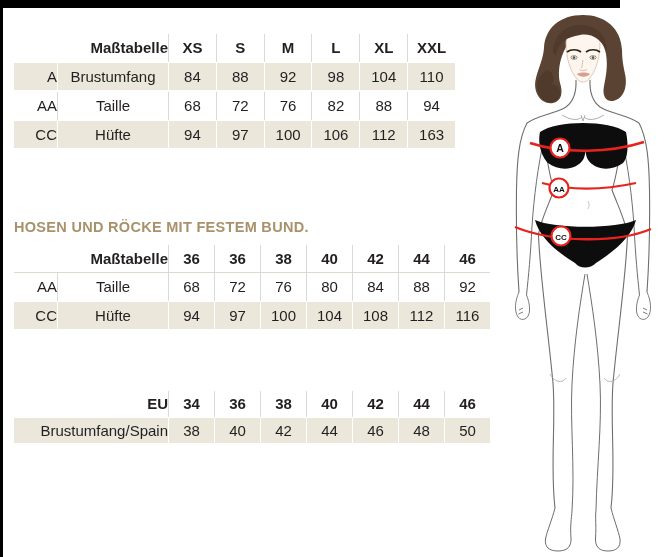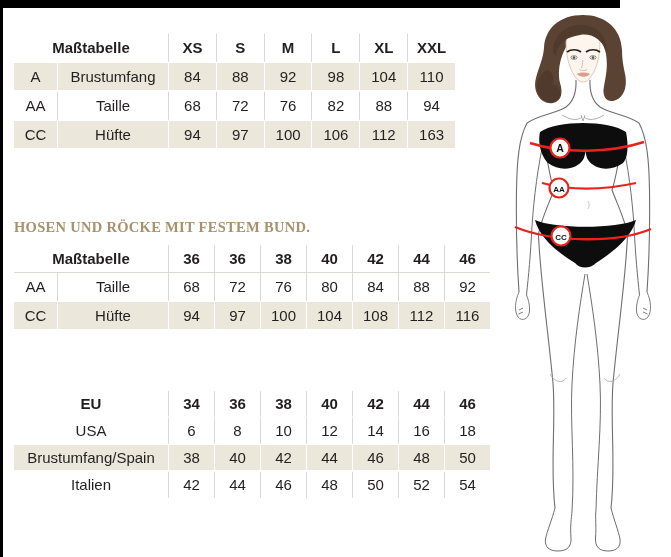--- a/index.html
+++ b/index.html
@@ -16,33 +16,33 @@
     position:absolute;font-size:15px;color:#231f20;
   }
   table.sz th,table.sz td{
     height:27px;padding:0;vertical-align:middle;
     border-left:1px solid #d9d9d9;border-bottom:2px solid #fff;
     font-weight:normal;white-space:nowrap;overflow:hidden;
   }
   table.sz th{font-weight:bold;}
   table.sz th:first-child,table.sz td:first-child{border-left:none;}
   table.sz tr.beige td{background:#ebe7da;border-left-color:#fff;}
-  .c-left{text-align:center;padding-left:11px;}
+  .c-left{text-align:right;padding-left:11px;}
   .c-lbl{text-align:center;padding-left:13px;}
   .c-val{text-align:center;}
   tr.hdr-line th{border-bottom:1px solid #dcd9cf;}
 
   #table-tops{left:14px;top:34px;width:441px;}
   #table-bottoms{left:14px;top:245px;width:476px;}
   #table-conv{left:14px;top:391px;width:476px;}
   #table-conv th,#table-conv td{height:25px;}
 
   .section-heading{
     position:absolute;left:14px;top:219px;
-    font-size:14.5px;font-weight:bold;letter-spacing:.3px;color:#a8916b;font-family:Liberation Serif, serif;
+    font-size:14.5px;font-weight:bold;letter-spacing:.3px;color:#a8916b;
   }
   .figure-wrap{position:absolute;left:492px;top:8px;width:178px;height:549px;}
 </style>
 </head>
 <body>
 
 <div class="top-bar"></div>
 <div class="left-bar"></div>
 
 <table class="sz" id="table-tops">
@@ -164,50 +164,30 @@
       <tr>
     <th class="c-left">EU</th>
     <th class="c-val">34</th>
     <th class="c-val">36</th>
     <th class="c-val">38</th>
     <th class="c-val">40</th>
     <th class="c-val">42</th>
     <th class="c-val">44</th>
     <th class="c-val">46</th>
   </tr>
-  <tr>
-    <td class="c-left">USA</td>
-    <td class="c-val">6</td>
-    <td class="c-val">8</td>
-    <td class="c-val">10</td>
-    <td class="c-val">12</td>
-    <td class="c-val">14</td>
-    <td class="c-val">16</td>
-    <td class="c-val">18</td>
-  </tr>
   <tr class="beige">
     <td class="c-left">Brustumfang/Spain</td>
     <td class="c-val">38</td>
     <td class="c-val">40</td>
     <td class="c-val">42</td>
     <td class="c-val">44</td>
     <td class="c-val">46</td>
     <td class="c-val">48</td>
     <td class="c-val">50</td>
   </tr>
-  <tr>
-    <td class="c-left">Italien</td>
-    <td class="c-val">42</td>
-    <td class="c-val">44</td>
-    <td class="c-val">46</td>
-    <td class="c-val">48</td>
-    <td class="c-val">50</td>
-    <td class="c-val">52</td>
-    <td class="c-val">54</td>
-  </tr>
 </tbody>
   </table>
 
 <div class="figure-wrap">
   <svg viewBox="0 0 178 549" width="178" height="549">
 
     <path d="M91,7 C68,7 53,20 52,40 C51,52 47,58 44,70 C40,85 50,97 61,95 C70,93 71,84 68,75 C66,67 67,56 70,48 C74,36 82,28 92,27 C104,26 112,34 114,46 C116,58 114,68 112,78 C110,88 114,94 121,93 C131,91 136,80 133,66 C131,57 130,50 130,42 C129,20 113,7 91,7 Z" fill="#5b4334"></path>
     <path d="M56,62 C46,66 42,78 48,88 C54,97 66,96 68,87 C69,80 64,76 60,77 C63,72 62,66 56,62 Z" fill="#4f3a2c"></path>
 
     <path d="M74,34 C74,22 108,22 108,34 C108,50 104,63 97,71 C94,75 88,75 85,71 C78,63 74,50 74,34 Z" fill="#fdf5ee" stroke="#d9bba6" stroke-width="0.8"></path>

